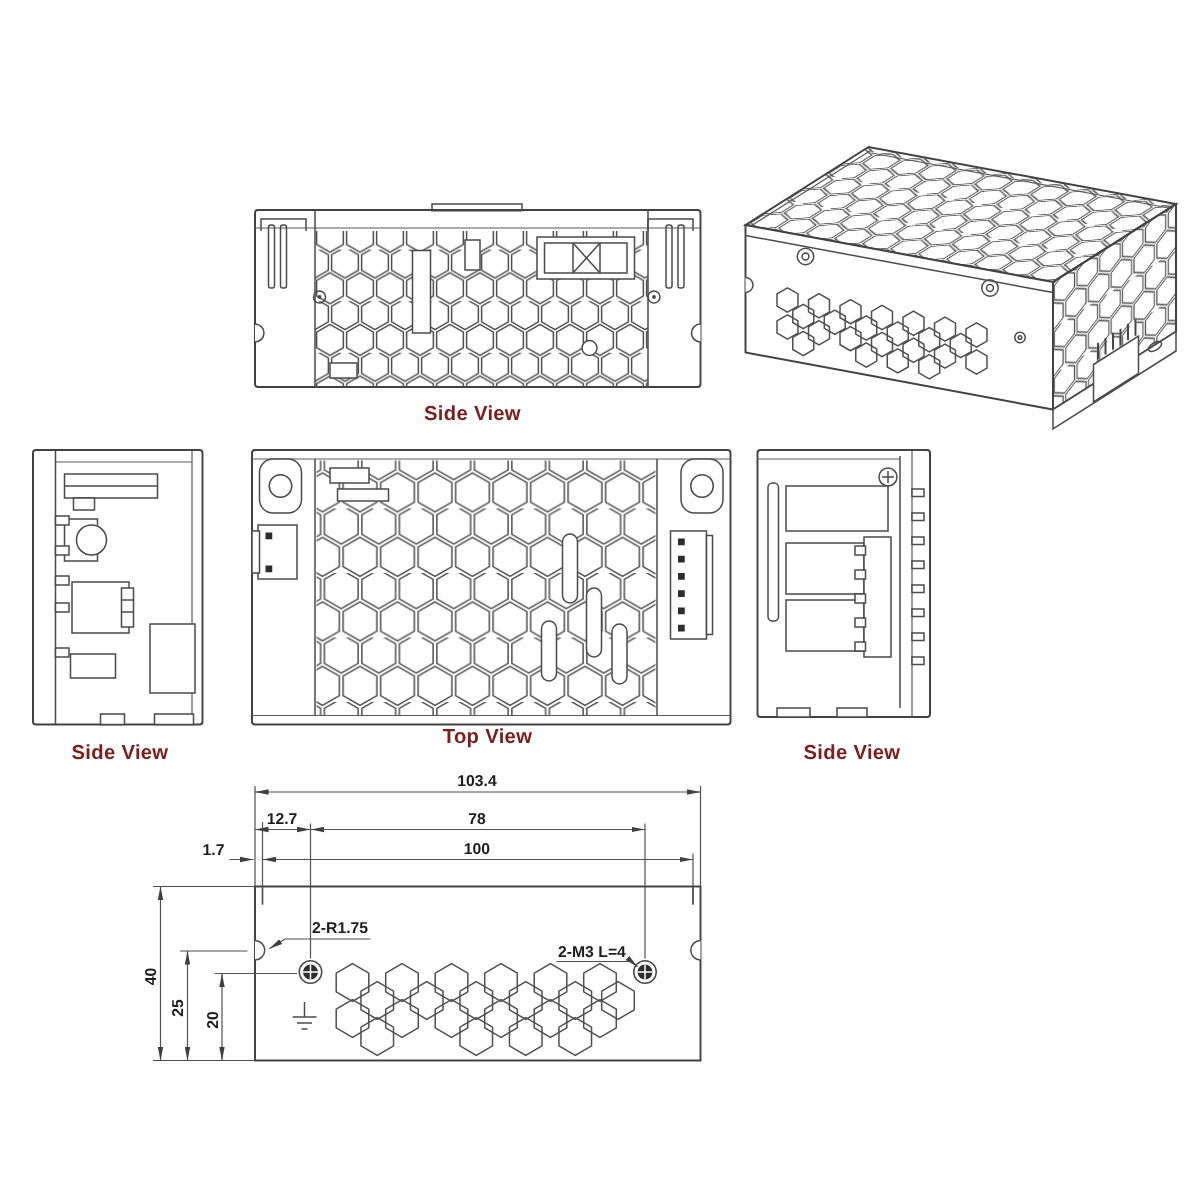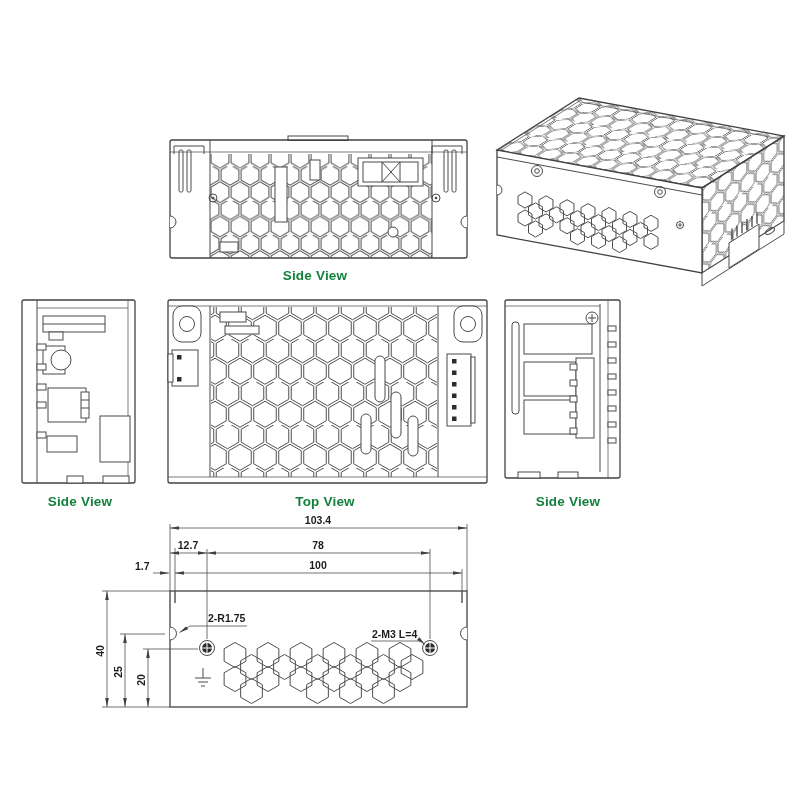--- a/index.html
+++ b/index.html
@@ -1,19 +1,19 @@
 <!DOCTYPE html>
 <html><head>
 <meta charset="utf-8">
 <style>
   html,body{margin:0;padding:0;background:#ffffff;}
   #canvas{position:relative;width:800px;height:800px;background:#ffffff;overflow:hidden;
           font-family:"Liberation Sans", sans-serif;}
   .view{position:absolute;}
-  .view-label{position:absolute;font-size:13.5px;font-weight:600;color:#15803d;
+  .view-label{position:absolute;font-size:13.5px;font-weight:600;color:#7f1d1d;
               text-align:center;letter-spacing:.2px;}
   svg .ln{stroke:#4a4a4a;stroke-width:1;fill:none;}
   svg .lnb{stroke:#424242;stroke-width:1.3;fill:none;}
   svg .lnl{stroke:#5a5a5a;stroke-width:.8;fill:none;}
   svg .wh{fill:#ffffff;}
   svg .dim{stroke:#4f4f4f;stroke-width:.8;fill:none;}
   svg text{fill:#1c1c1c;}
   .dimtxt{font-size:10.5px;font-weight:600;}
   .dimtxtb{font-size:10.5px;font-weight:700;}
   .hexcell polygon{stroke:#4f4f4f;stroke-width:1;fill:none;vector-effect:non-scaling-stroke;}
@@ -228,21 +228,21 @@
     </g>
     <g>
       <rect x="210" y="60" width="10" height="46" rx="5" class="ln wh"></rect>
       <rect x="226" y="96" width="10" height="46" rx="5" class="ln wh"></rect>
       <rect x="196" y="118" width="10" height="40" rx="5" class="ln wh"></rect>
       <rect x="243" y="120" width="10" height="40" rx="5" class="ln wh"></rect>
       <rect x="55" y="16" width="26" height="10" class="ln wh"></rect>
       <rect x="60" y="30" width="34" height="8" class="ln wh"></rect>
     </g>
   </svg>
-  <div class="view-label" style="left:265px;top:494px;width:120px;">Top View</div>
+  <div class="view-label" style="left:265px;top:483px;width:120px;">Top View</div>
 
   <svg class="view" style="left:500px;top:296px;" width="125" height="188" viewBox="0 0 125 188">
     <g>
       <rect x="5" y="4" width="115" height="178" rx="2" class="lnb"></rect>
       <line x1="100" y1="8" x2="100" y2="176" class="ln"></line>
       <line x1="108" y1="4" x2="108" y2="182" class="lnl"></line>
       <line x1="5" y1="10" x2="100" y2="10" class="lnl"></line>
     </g>
     <g>
       <rect x="108" y="30" width="8" height="5" class="ln wh"></rect>

